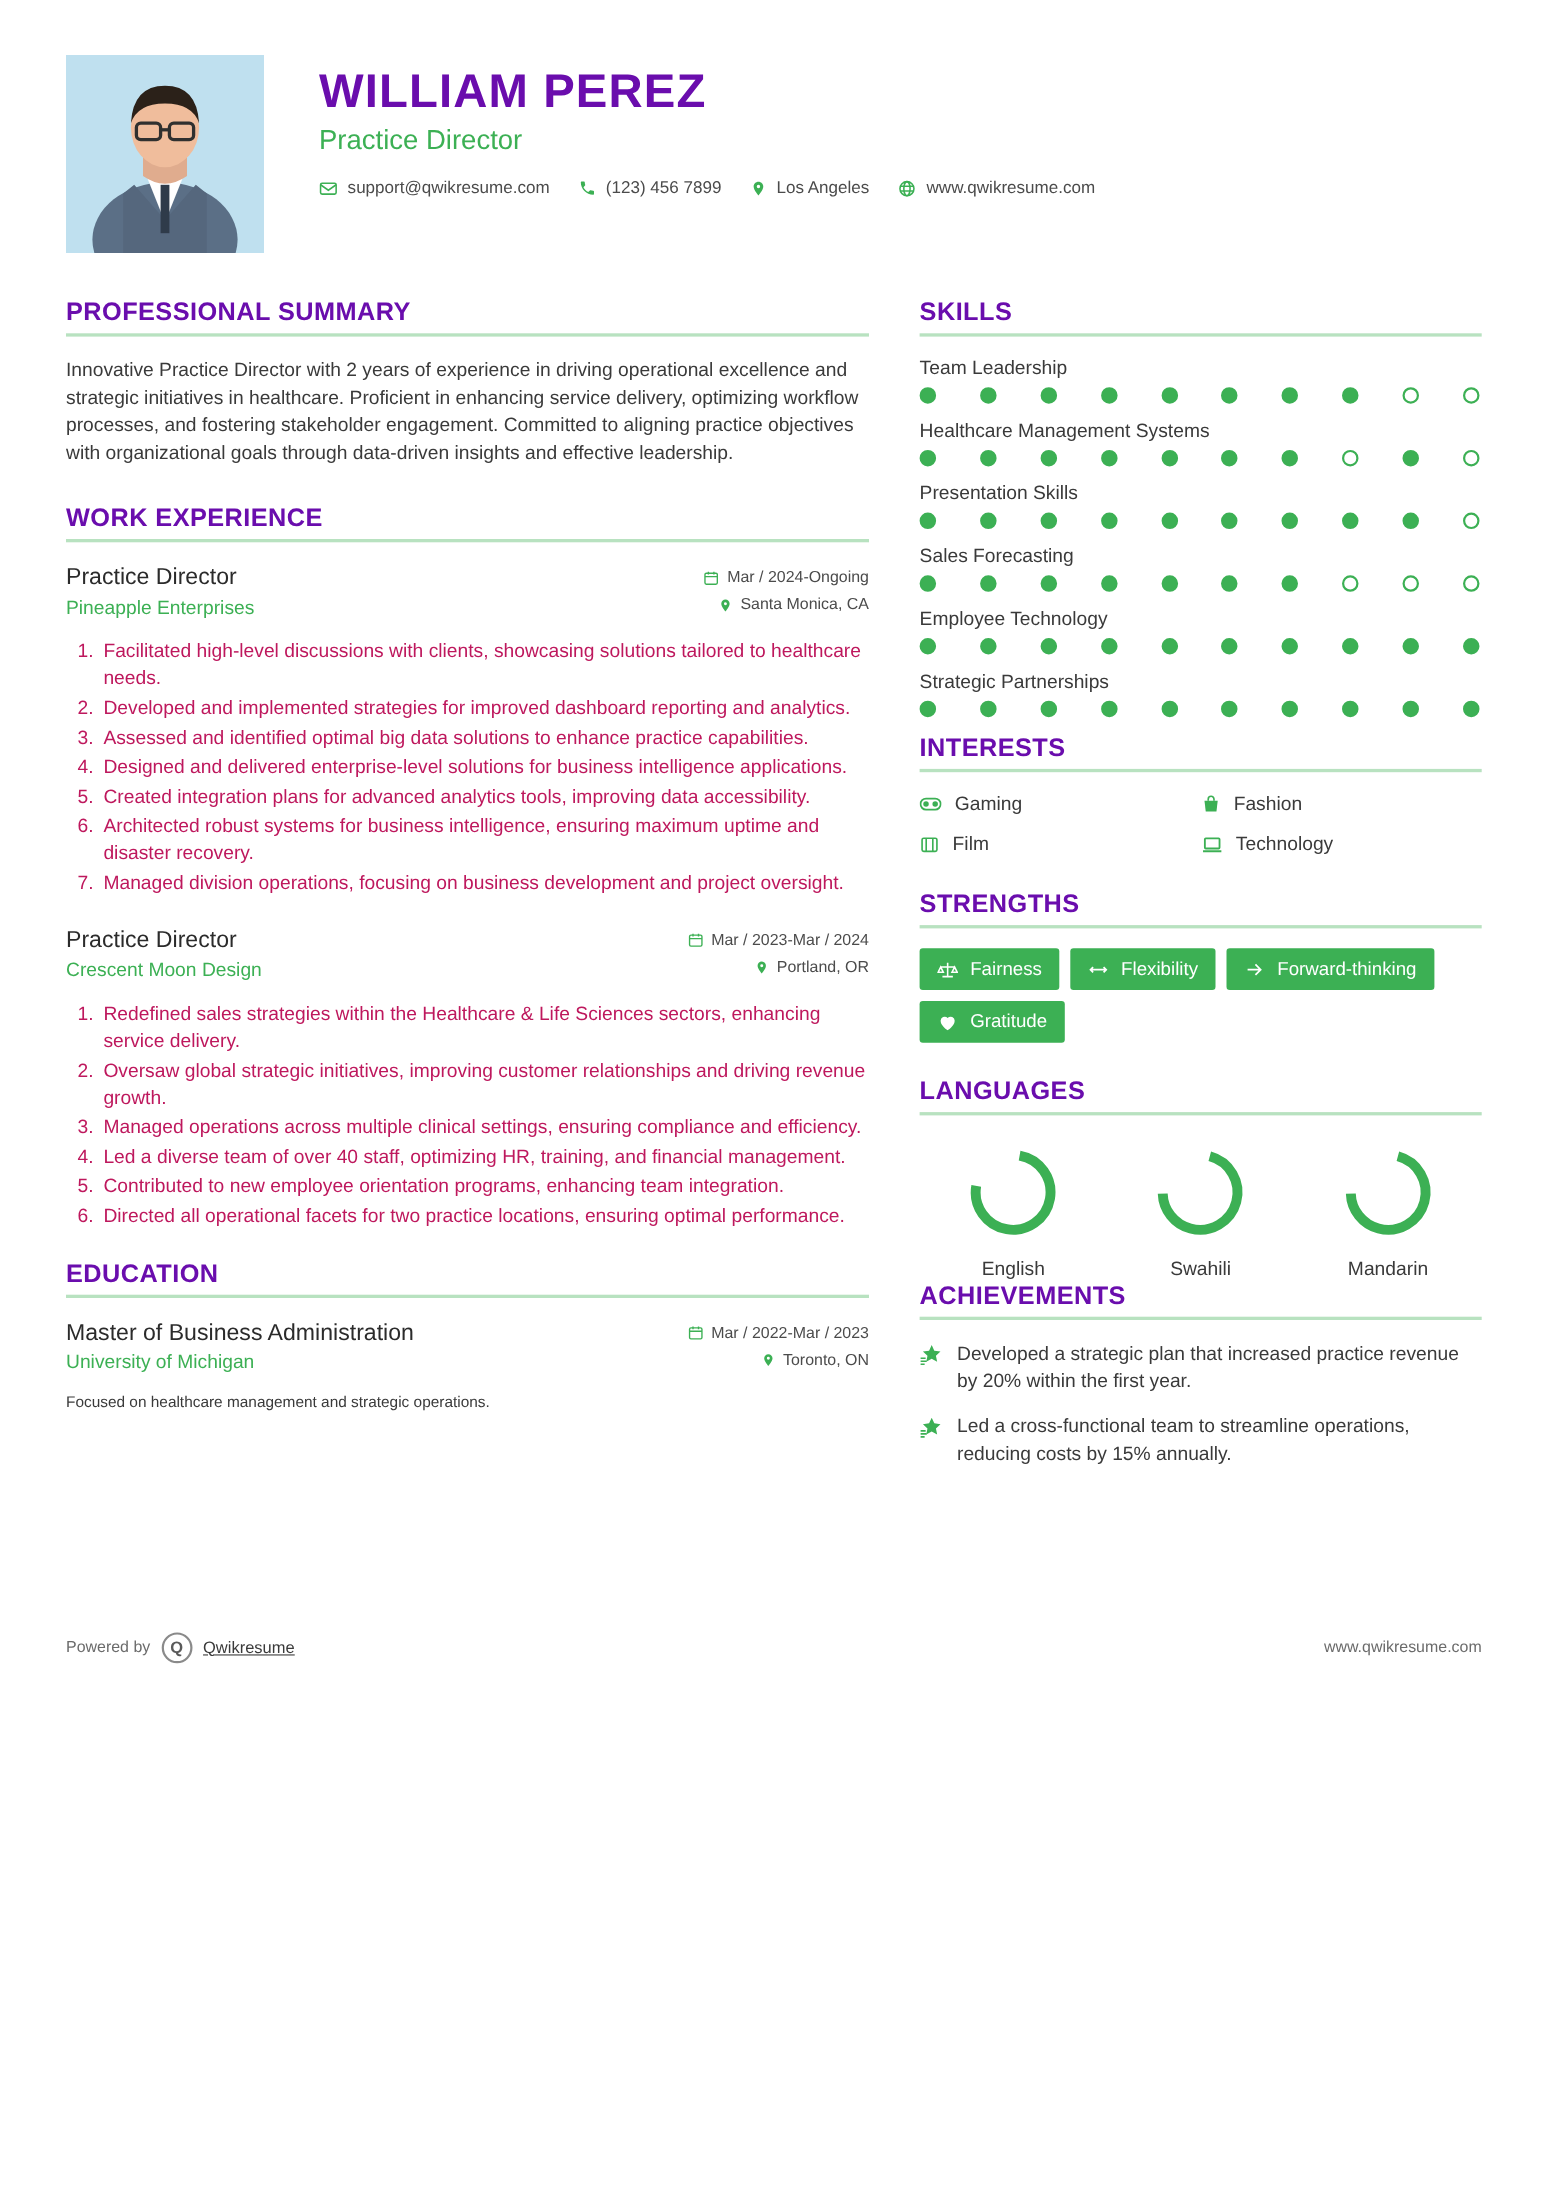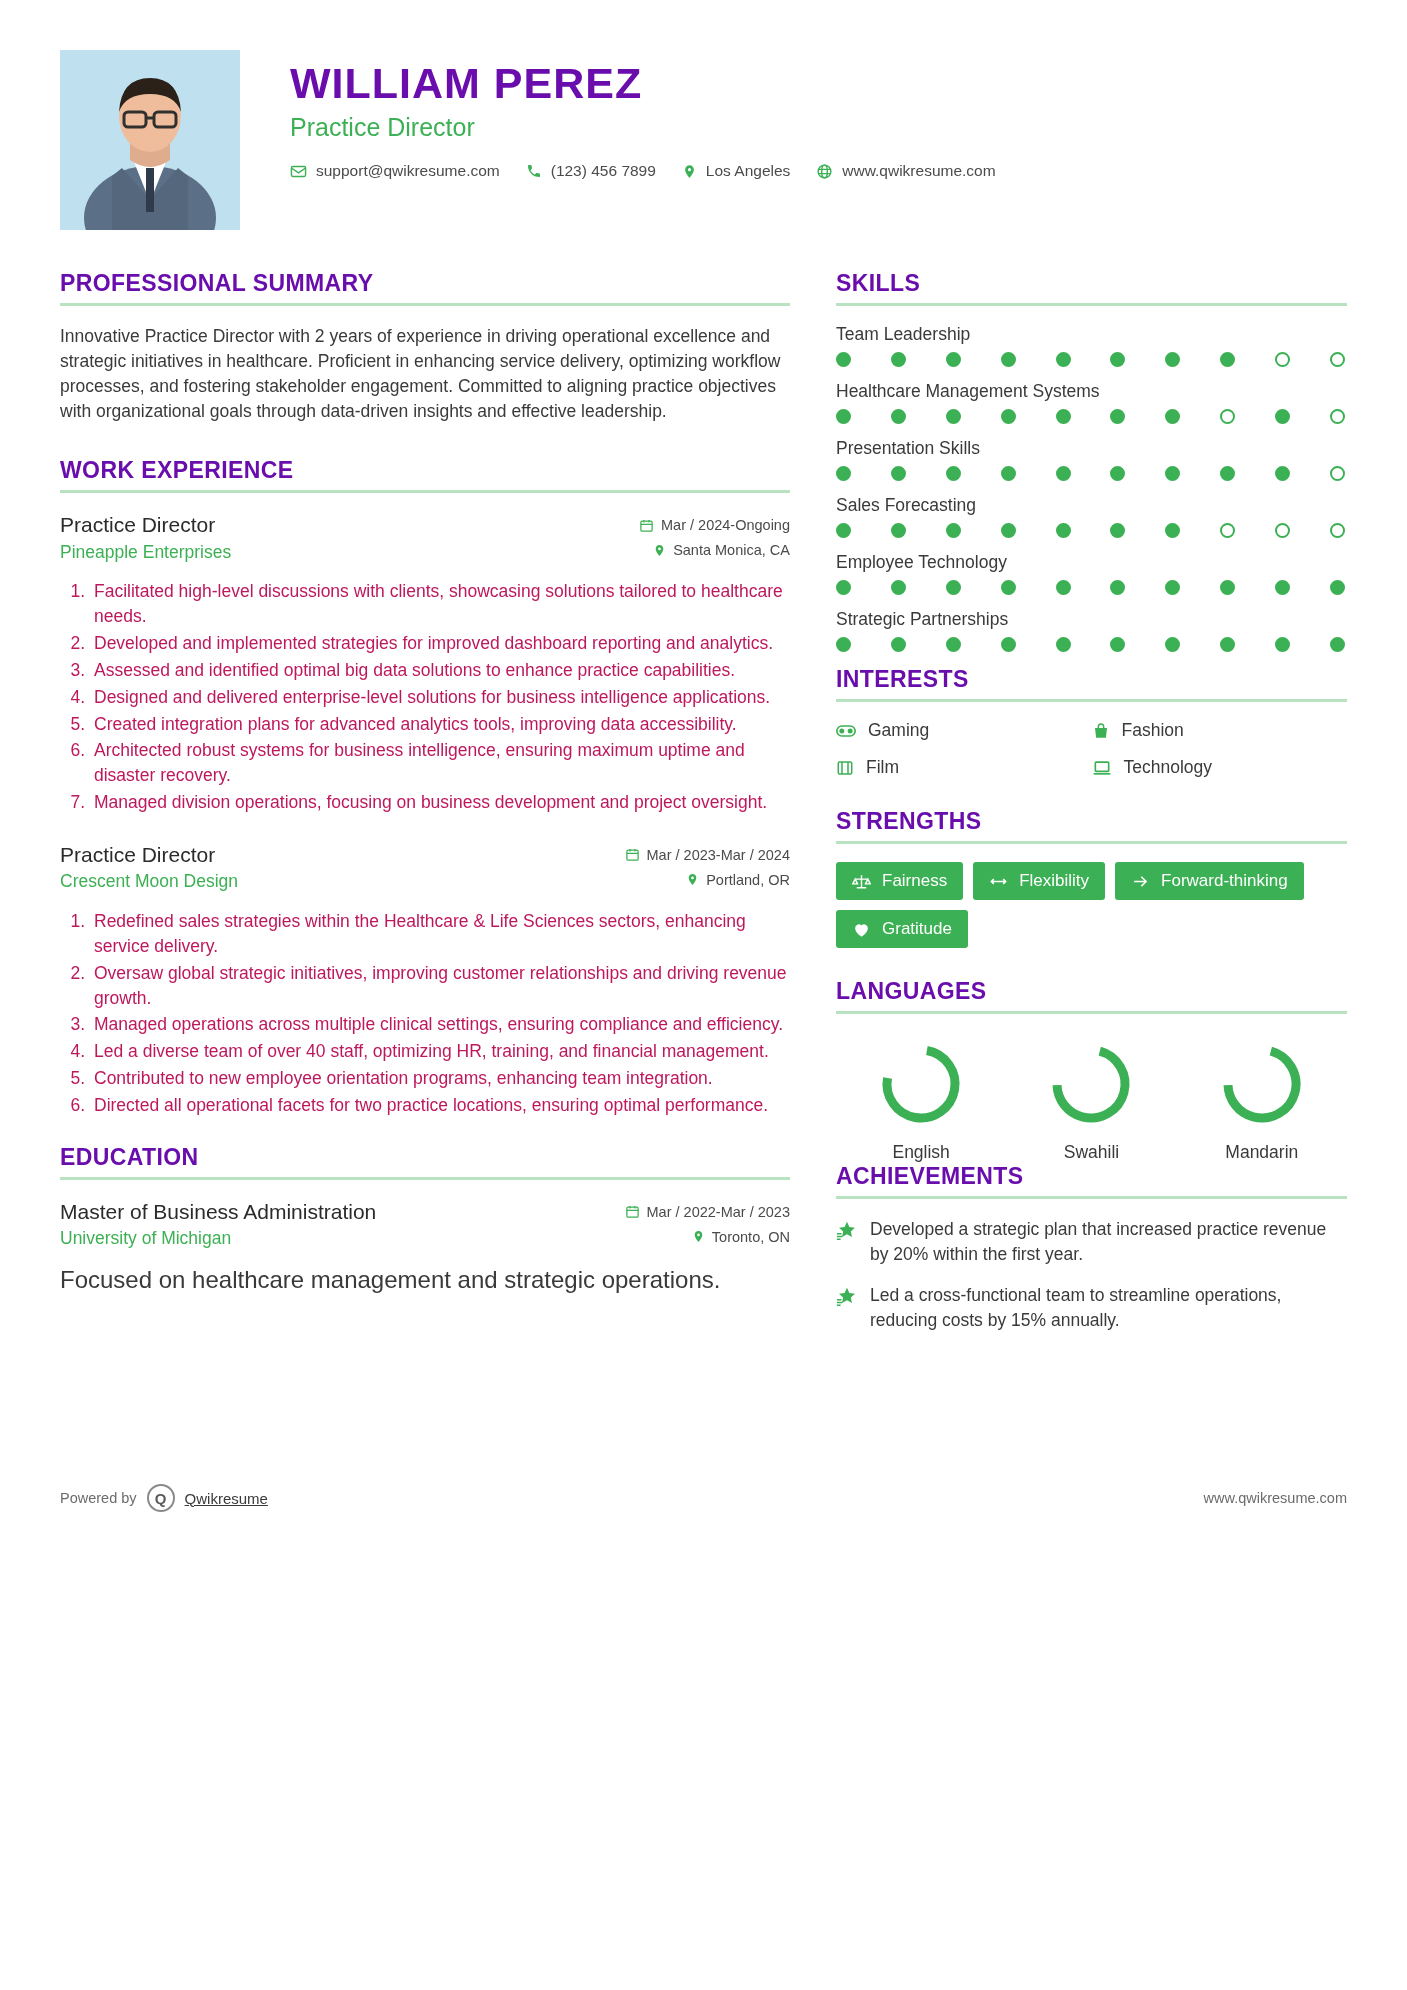--- a/index.html
+++ b/index.html
@@ -135,21 +135,21 @@
   .meta-line .mi { color: #3cb054; display: inline-flex; }
   ol.bullets {
     margin: 12px 0 26px 0;
     padding-left: 30px;
     font-size: 17.5px;
     line-height: 1.42;
     color: #be185d;
   }
   ol.bullets li { margin-bottom: 2px; padding-left: 4px; }
   .edu-note {
-    font-size: 24px;
+    font-size: 14px;
     color: #3a3a3a;
     margin: 12px 0 0 0;
   }
 
   
   .skill-block { margin-bottom: 4px; }
   .skill-name {
     font-size: 17.5px;
     color: #3a3a3a;
     margin-bottom: 7px;

